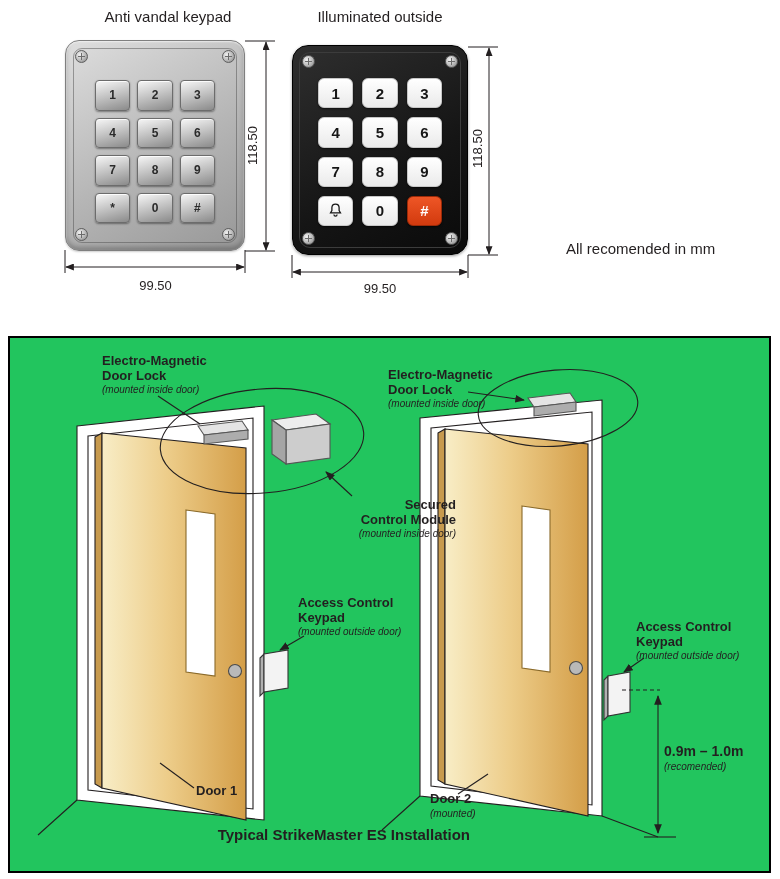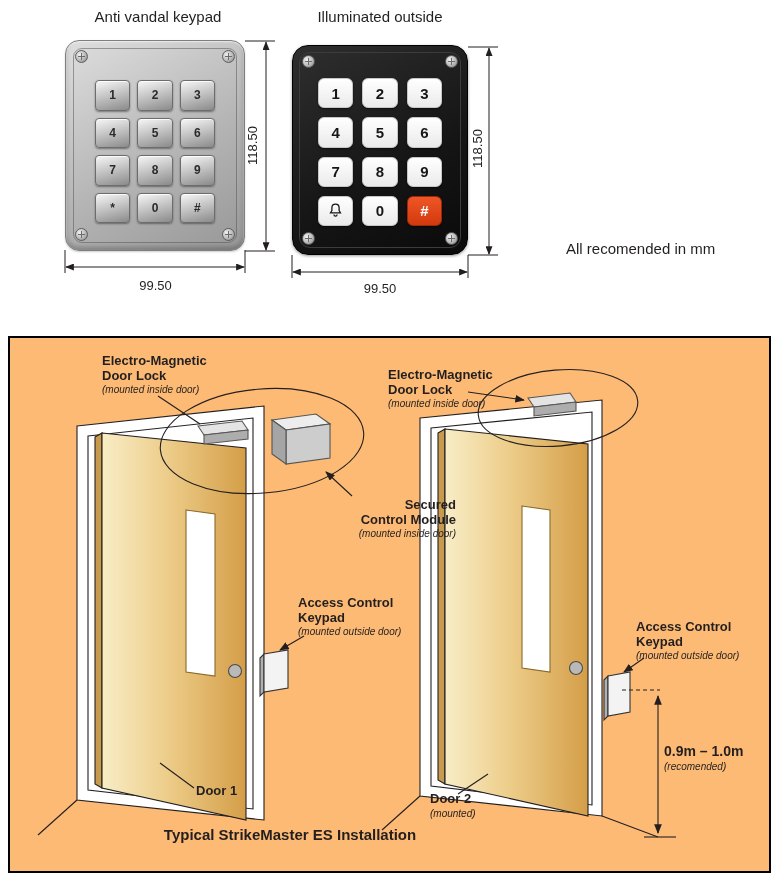--- a/index.html
+++ b/index.html
@@ -46,32 +46,32 @@
 
   .screw { position:absolute; width:13px; height:13px; border-radius:50%;
     background:radial-gradient(circle at 35% 35%, #f2f2f2, #b8b8b8 55%, #7d7d7d);
     border:1px solid #5e5e5e; }
   .screw::before, .screw::after { content:""; position:absolute; background:#6b6b6b; }
   .screw::before { left:2px; right:2px; top:5px; height:1px; }
   .screw::after  { top:2px; bottom:2px; left:5px; width:1px; }
   .s-tl{left:9px;top:9px} .s-tr{right:9px;top:9px} .s-bl{left:9px;bottom:9px} .s-br{right:9px;bottom:9px}
 
   
-  .diagram-box { position:absolute; left:8px; top:336px; width:763px; height:537px; border:2px solid #000; background:#fdba74; }
+  .diagram-box { position:absolute; left:8px; top:336px; width:763px; height:537px; border:2px solid #000; background:#22c55e; }
   .art { position:absolute; left:0; top:0; }
   .dlabel { position:absolute; line-height:1.12; }
   .dlabel .b { font-weight:bold; font-size:13px; display:block; }
   .dlabel .i { font-style:italic; font-size:10px; font-weight:normal; display:block; margin-top:1px; }
   .dlabel.center { text-align:right; }
-  .diag-title { position:absolute; font-weight:bold; font-size:15px; text-align:center; }
+  .diag-title { position:absolute; font-weight:bold; font-size:15px; text-align:right; }
 </style>
 </head>
 <body>
 
-<div class="kp-title" style="left:68px;top:8px;width:180px">Anti vandal keypad</div>
+<div class="kp-title" style="left:78px;top:8px;width:180px">Anti vandal keypad</div>
 <div class="kp-title" style="left:292px;top:8px;width:176px">Illuminated outside</div>
 
 <div class="kp-av">
   <div class="kp-av-inner"></div>
   <span class="screw s-tl"></span>
   <span class="screw s-tr"></span>
   <span class="screw s-bl"></span>
   <span class="screw s-br"></span>
   <div class="kp-av-keys">
     <div class="av-key">1</div>

